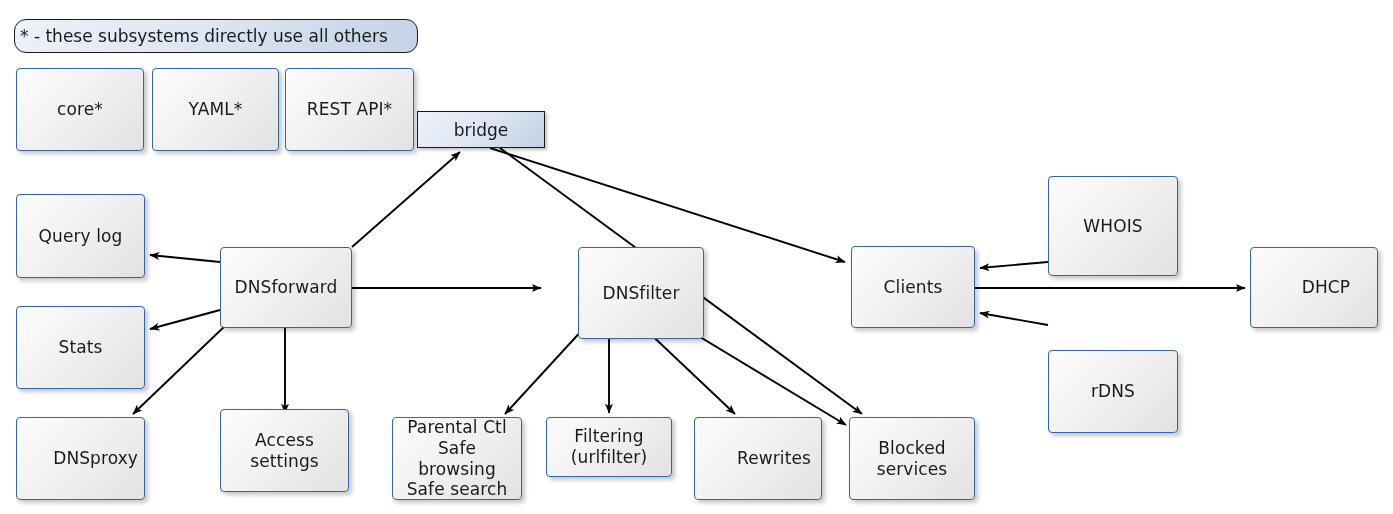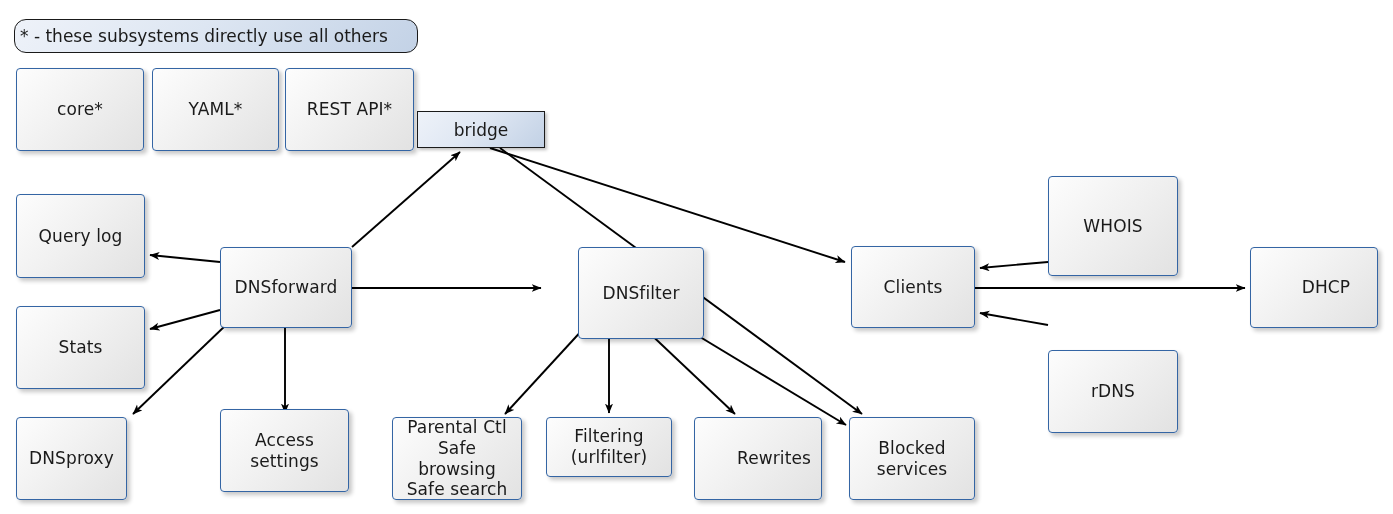--- a/index.html
+++ b/index.html
@@ -80,21 +80,21 @@
       </div>
       <div class="bridge" style="left: 417px; top: 111px; width: 128px; height: 37px;">
         <span>bridge</span>
       </div>
       <div class="node" style="left: 16px; top: 194px; width: 129px; height: 84px;">
         <span>Query log</span>
       </div>
       <div class="node" style="left: 16px; top: 306px; width: 129px; height: 83px;">
         <span>Stats</span>
       </div>
-      <div class="node" style="left: 16px; top: 417px; width: 111px; height: 83px;">
+      <div class="node" style="left: 16px; top: 417px; width: 129px; height: 83px; justify-content: flex-end;">
         <span>DNSproxy</span>
       </div>
       <div class="node" style="left: 220px; top: 247px; width: 132px; height: 81px;">
         <span>DNSforward</span>
       </div>
       <div class="node" style="left: 220px; top: 409px; width: 129px; height: 83px;">
         <span>Access<br>settings</span>
       </div>
       <div class="node" style="left: 558px; top: 247px; width: 126px; height: 92px; margin-left: 20px;">
         <span>DNSfilter</span>

